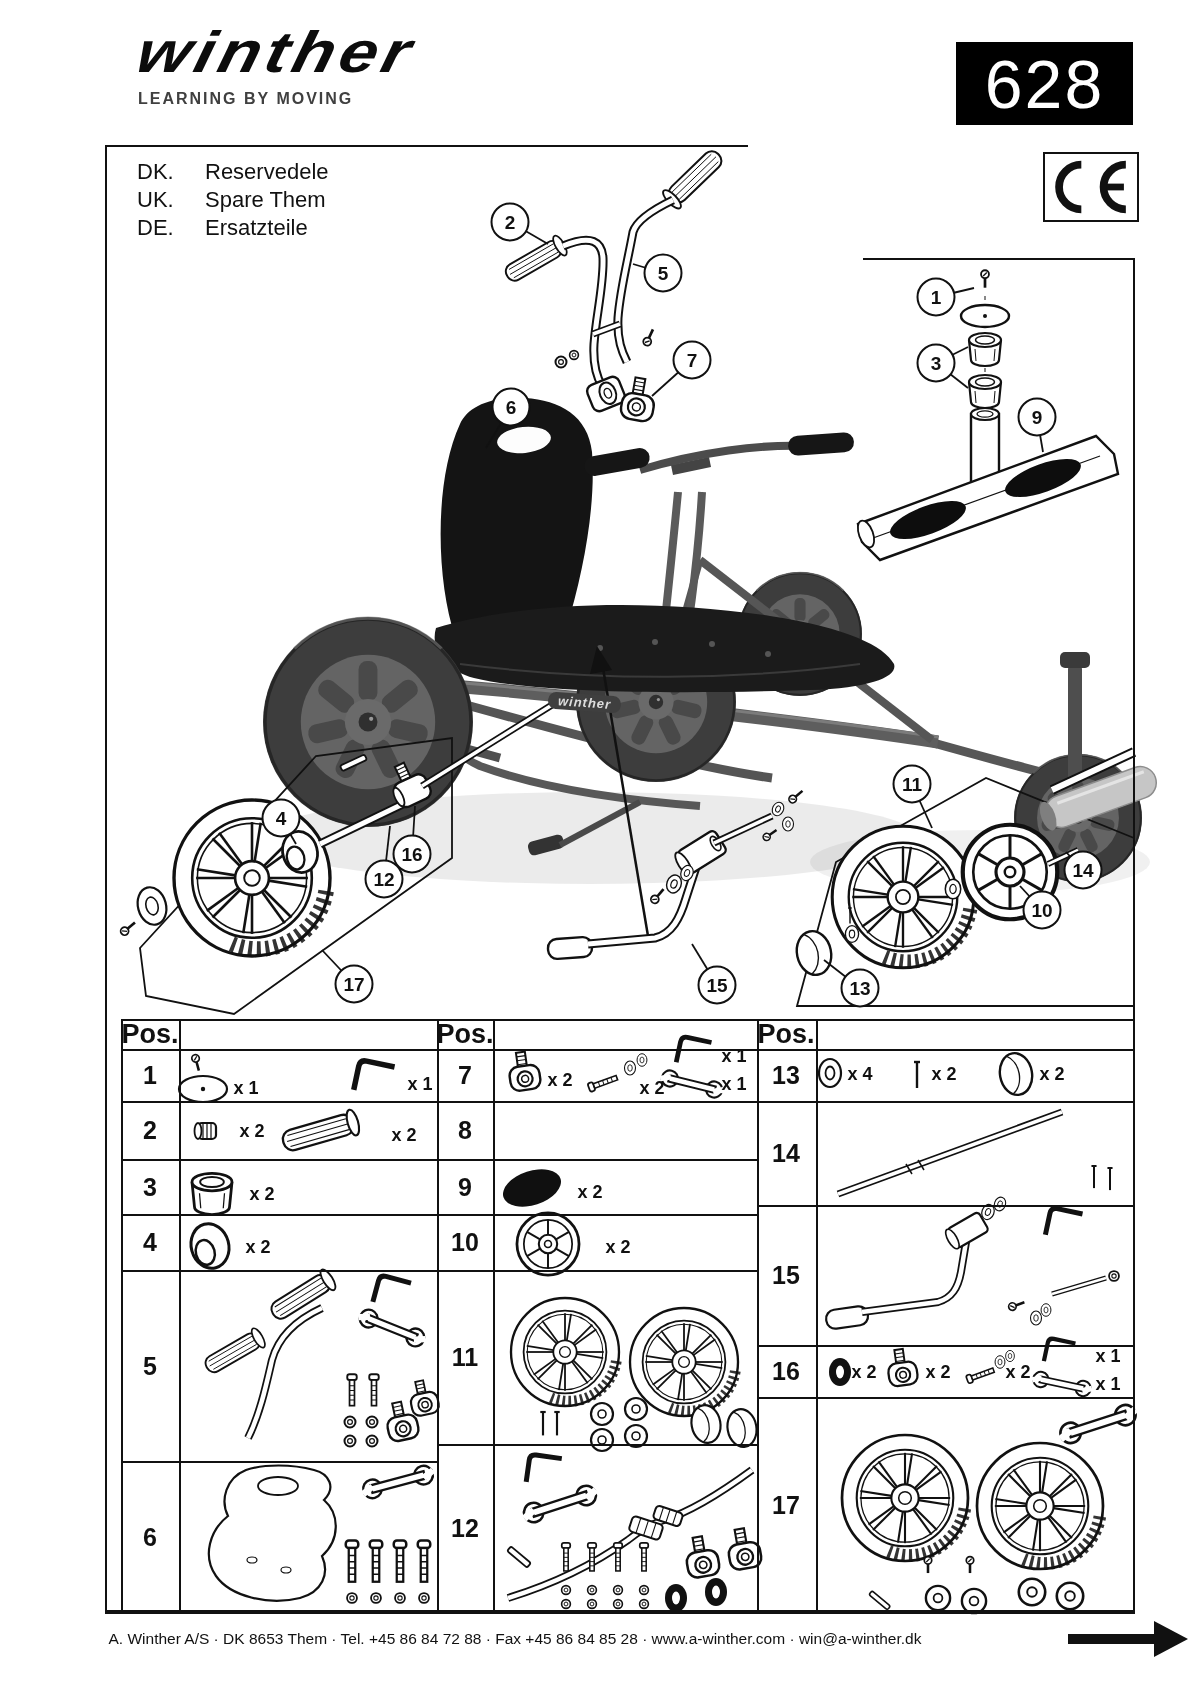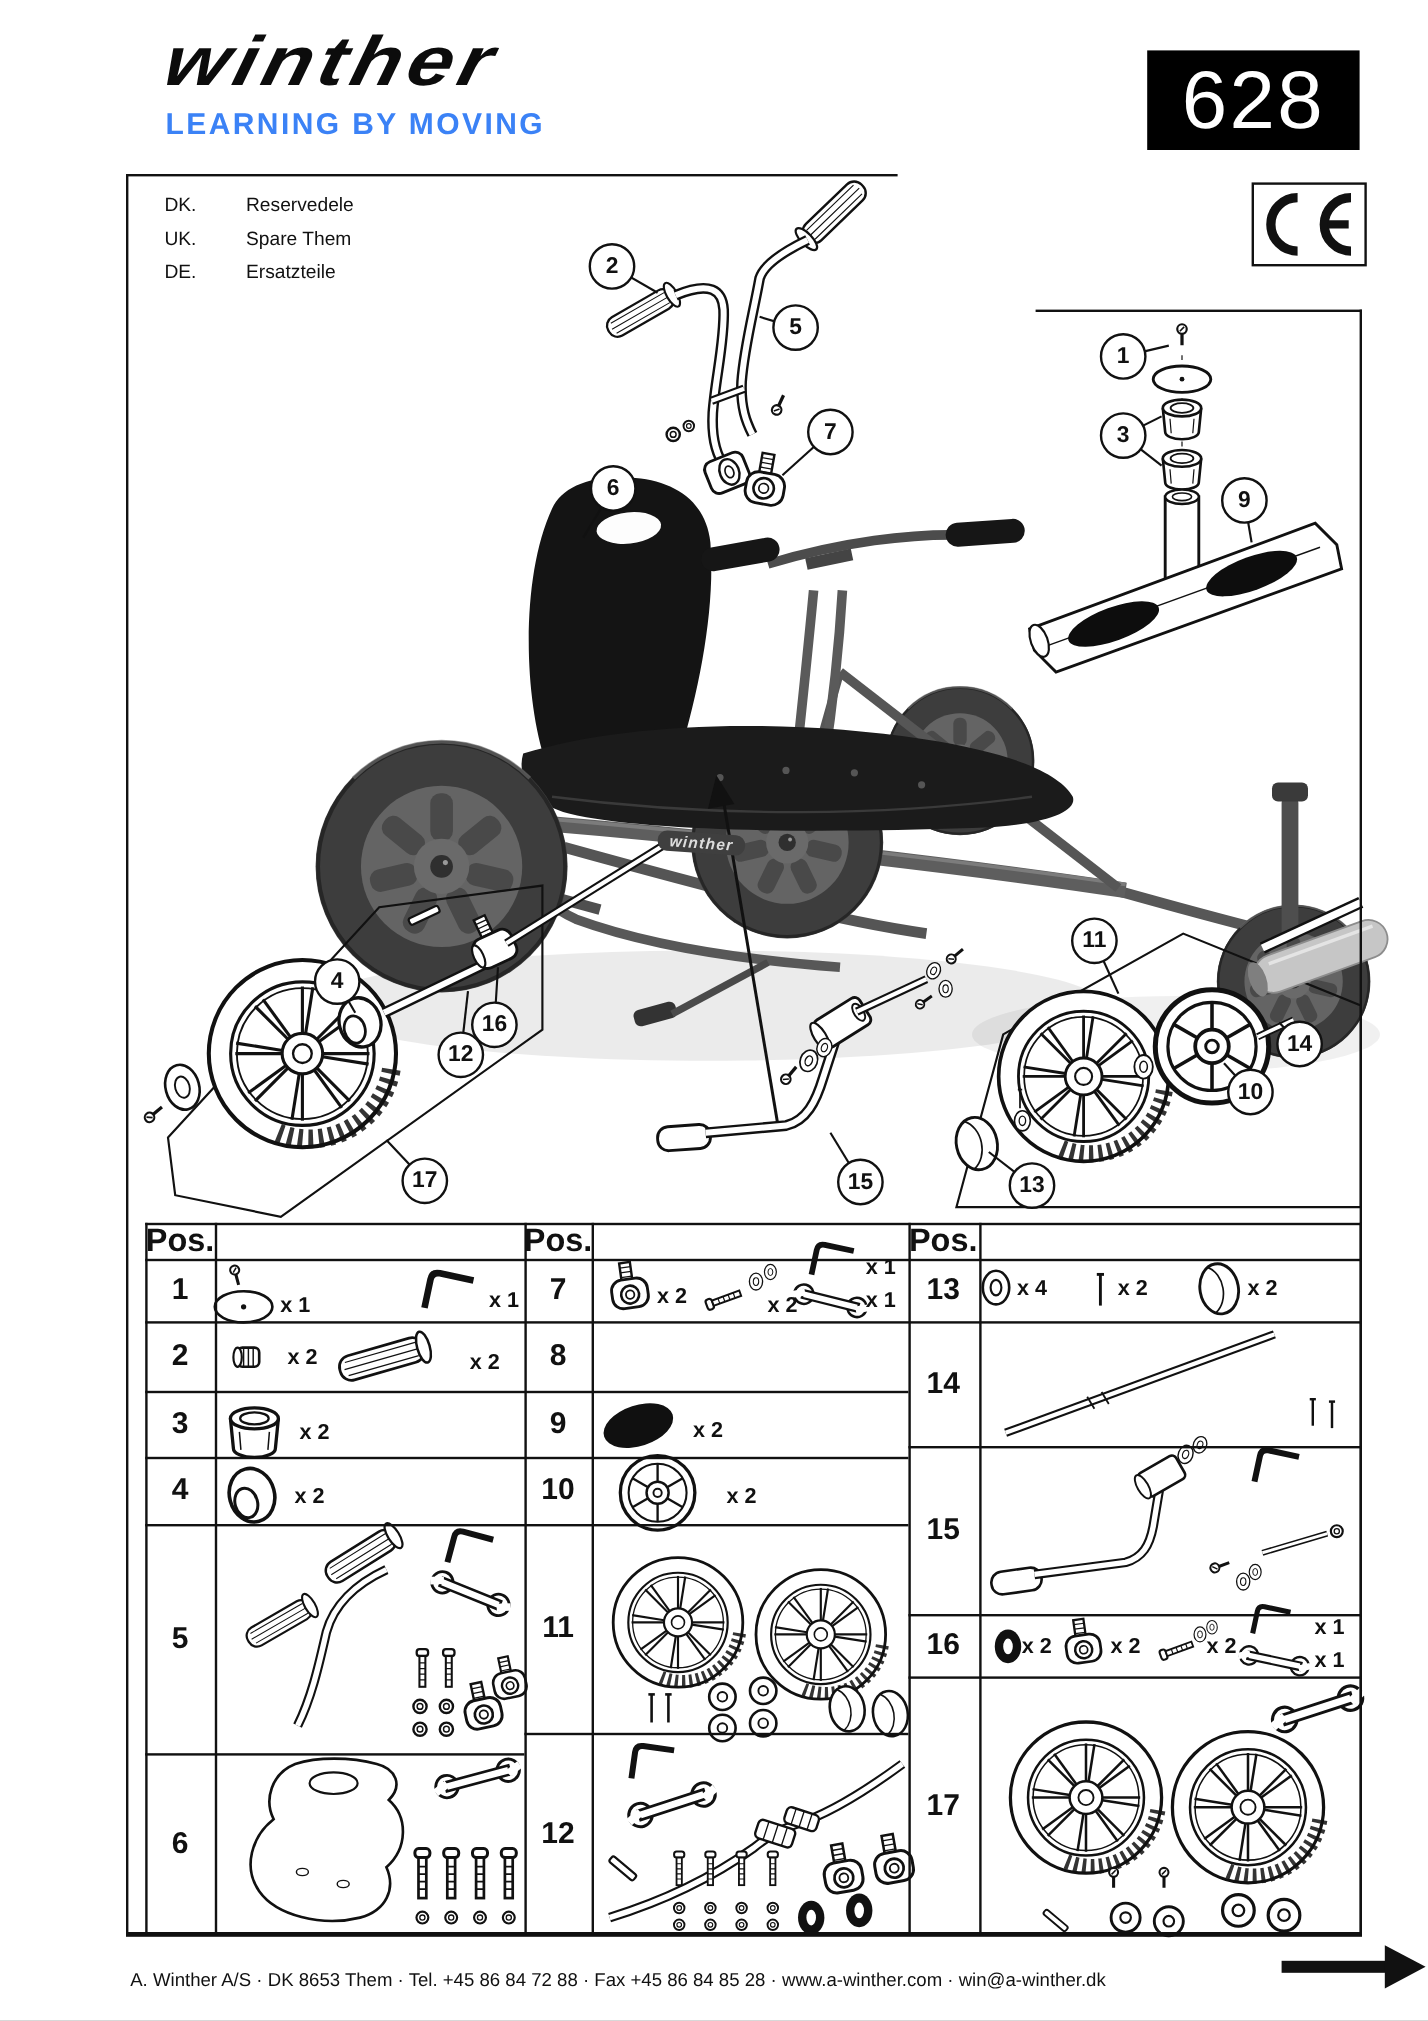--- a/index.html
+++ b/index.html
@@ -4,44 +4,44 @@
 <style>
   html,body{margin:0;padding:0;background:#9a9a9a;}
   .page{position:relative;width:1190px;height:1684px;background:#ffffff;overflow:hidden;
         font-family:"Liberation Sans",sans-serif;color:#111;}
   svg{display:block;}
   .art,.leaders{position:absolute;left:0;top:0;}
   .leaders{pointer-events:none;}
   
   .brand{position:absolute;left:130px;top:18px;font-size:58px;font-weight:800;font-style:italic;
          letter-spacing:4px;color:#0c0c0c;transform:skewX(-14deg) scaleX(1.18);transform-origin:left bottom;}
-  .tagline{position:absolute;left:138px;top:90px;font-size:25px;font-weight:700;color:#3b82f6;letter-spacing:2px;}
+  .tagline{position:absolute;left:138px;top:90px;font-size:16px;font-weight:700;color:#404040;letter-spacing:2px;}
   .partno{position:absolute;left:956px;top:42px;width:177px;height:83px;background:#000;color:#fff;
           display:flex;align-items:center;justify-content:center;font-size:68px;font-weight:400;letter-spacing:2px;}
   .cebox{position:absolute;left:1043px;top:152px;width:92px;height:66px;border:2.5px solid #111;background:#fff;
          display:flex;align-items:center;justify-content:center;}
   
   .hl,.vl{position:absolute;background:#111;}
   
-  .langs{position:absolute;left:137px;top:158px;font-size:16px;line-height:28px;}
+  .langs{position:absolute;left:137px;top:158px;font-size:22px;line-height:28px;}
   .langrow span.code{display:inline-block;width:68px;}
   
   .co{position:absolute;width:35px;height:35px;border:2.5px solid #111;border-radius:50%;background:#fff;
       display:flex;align-items:center;justify-content:center;font-weight:700;font-size:19px;
       transform:translate(-50%,-50%);z-index:6;}
   
   .poslbl{position:absolute;transform:translate(-50%,-50%);font-weight:700;font-size:25px;z-index:5;}
   .poshdr{position:absolute;transform:translate(-50%,-50%);font-weight:700;font-size:27px;z-index:5;}
   .qty{position:absolute;transform:translate(-50%,-50%);font-weight:700;font-size:18px;white-space:nowrap;z-index:5;}
   
   .framelbl{position:absolute;left:548px;top:694px;background:#3f3f3f;color:#ddd;font-size:13px;
             font-style:italic;font-weight:700;letter-spacing:1px;padding:1px 10px;border-radius:8px;
             transform:rotate(4deg);z-index:4;}
   
-  .footer{position:absolute;left:0;top:1630px;width:1030px;text-align:center;font-size:15.5px;color:#111;margin-top:12px;}
+  .footer{position:absolute;left:0;top:1630px;width:1030px;text-align:center;font-size:15.5px;color:#111;}
   .tubeO{stroke:#111;fill:none;}
   .tubeI{stroke:#fff;fill:none;}
 </style>
 </head>
 <body>
 
 <div class="page">
 
   <svg class="art" width="1190" height="1684" viewBox="0 0 1190 1684">
     <defs>

